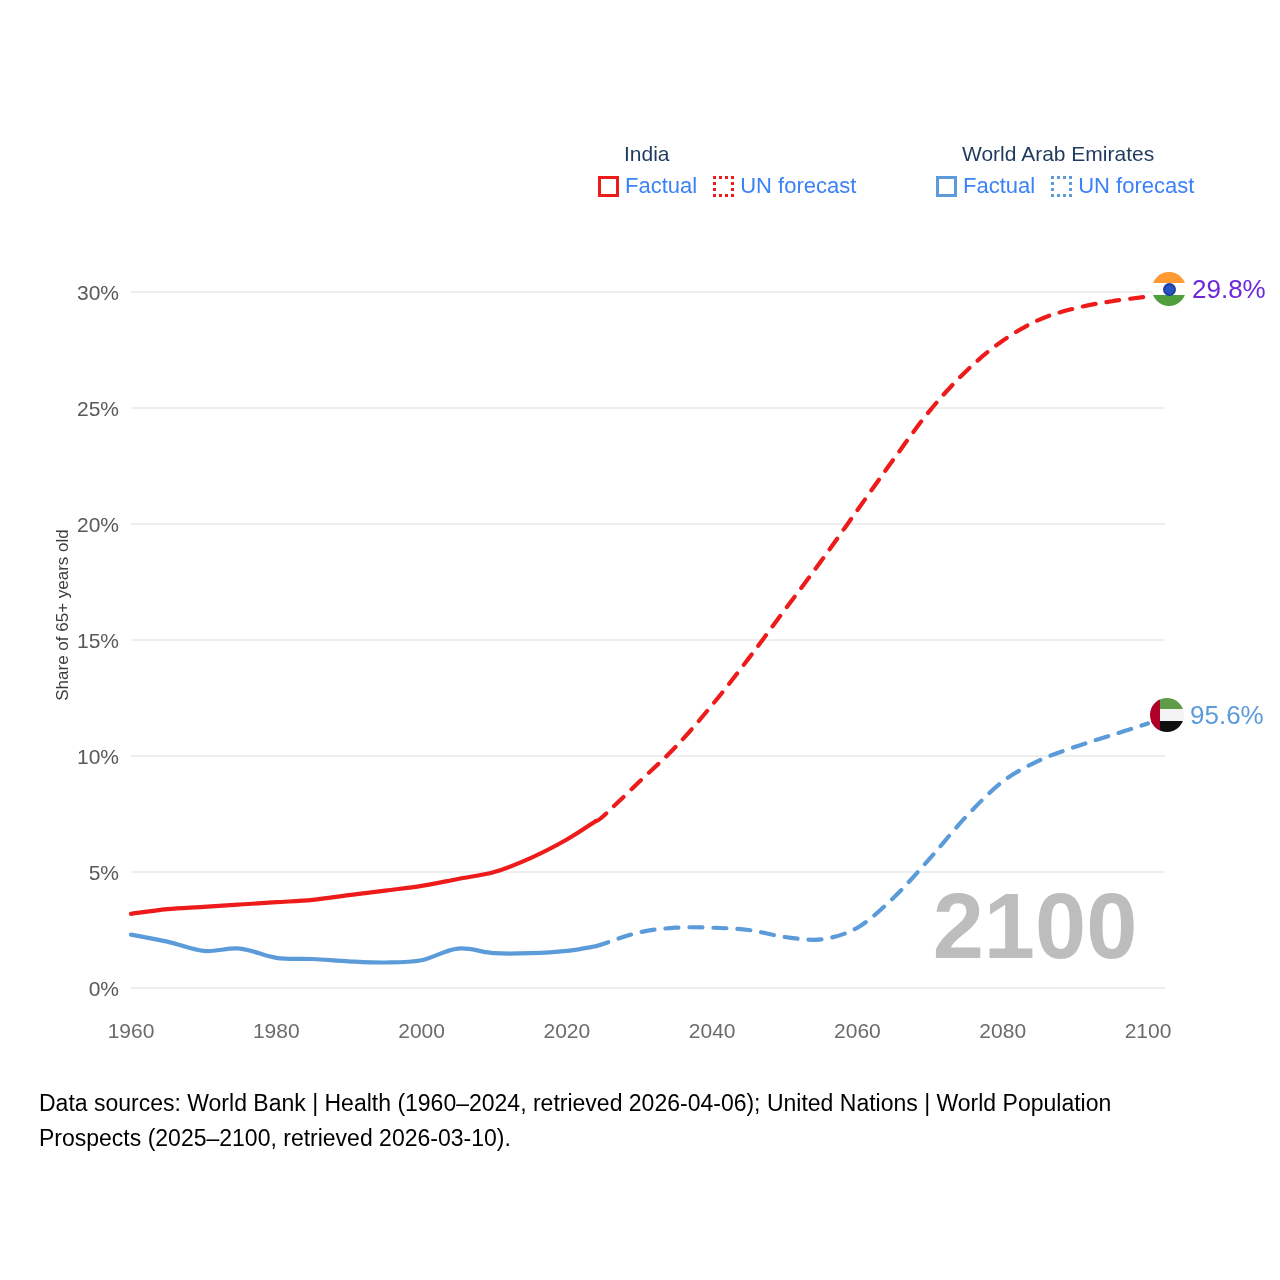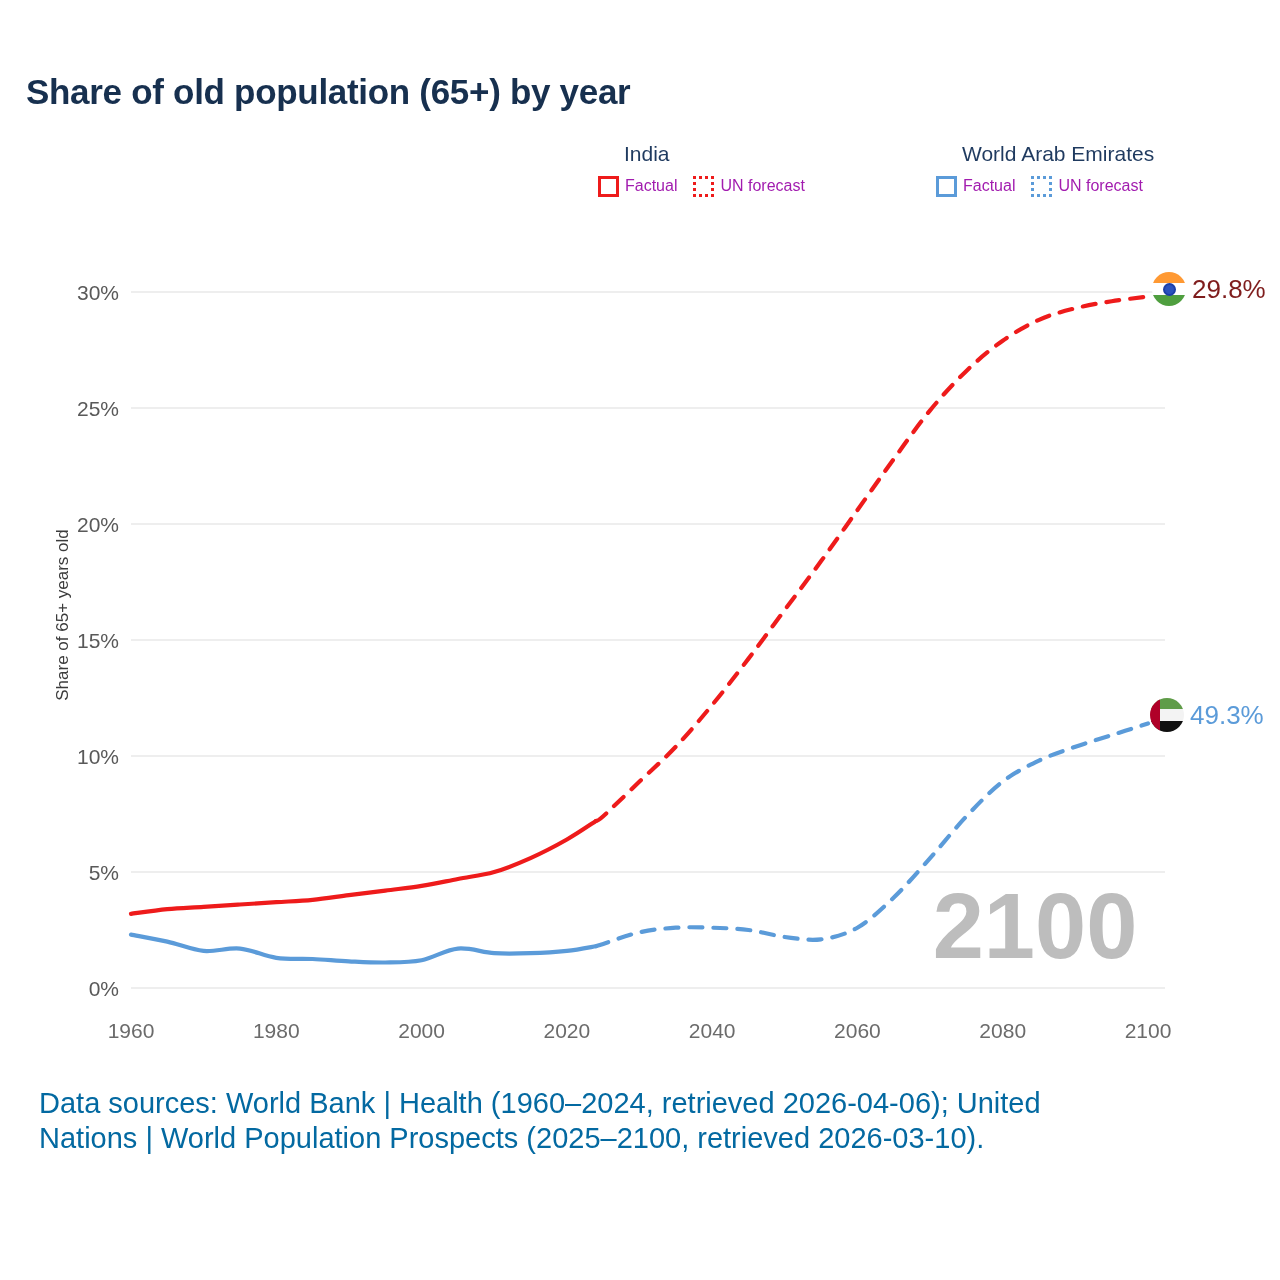--- a/index.html
+++ b/index.html
@@ -72,22 +72,22 @@
     width: 21px;
     height: 21px;
     box-sizing: border-box;
     background: #ffffff;
   }
   .legend-swatch.solid-red   { border: 3px solid #ee1b1b; }
   .legend-swatch.dotted-red  { border: 3px dotted #ee1b1b; }
   .legend-swatch.solid-blue  { border: 3px solid #5b9bd9; }
   .legend-swatch.dotted-blue { border: 3px dotted #5b9bd9; }
   .legend-label {
-    font-size: 16px;
-    color: #a21caf;
+    font-size: 22px;
+    color: #3b82f6;
     line-height: 24px;
   }
 
   
   #plot-area {
     position: absolute;
     left: 0;
     top: 0;
     width: 1280px;
     height: 1060px;
@@ -161,42 +161,41 @@
     border-radius:50%; border:2.5px solid #1c3fa8; box-sizing:border-box;
     background:#2a52be;
   }
   
   .flag-ae .hoist { position:absolute; left:0; top:0; width:30%; height:100%; background:#b00028; z-index:2; }
   .flag-ae .band-top { position:absolute; left:0; top:0; width:100%; height:33.4%; background:#5f9c48; }
   .flag-ae .band-mid { position:absolute; left:0; top:33.4%; width:100%; height:33.2%; background:#f3f3f3; }
   .flag-ae .band-bot { position:absolute; left:0; top:66.6%; width:100%; height:33.4%; background:#101010; }
 
   .endpoint-value { font-size: 26px; white-space: nowrap; line-height: 30px; }
-  .value-india { color: #7f1d1d; }
+  .value-india { color: #6d28d9; }
   .value-uae   { color: #5b9bd9; }
 
   
   #footer {
     position: absolute;
     left: 39px;
     top: 1086px;
     width: 1150px;
-    color: #0369a1;
-    font-size: 29px;
+    color: #000000;
+    font-size: 23px;
     line-height: 35px;
   }
   #footer .line { white-space: normal; }
   #footer .src-line { max-width: 1090px; }
 </style>
 </head>
 <body>
 
 <div id="page">
 
-  <div id="chart-title">Share of old population (65+) by year</div>
 
   <div id="legend">
     <div class="legend-group india">
       <div class="legend-country">India</div>
       <div class="legend-entries">
         <div class="legend-entry">
           <span class="legend-swatch solid-red"></span>
           <span class="legend-label">Factual</span>
         </div>
         <div class="legend-entry">
@@ -269,21 +268,21 @@
       <span class="endpoint-value value-india">29.8%</span>
     </div>
 
     <div class="endpoint" id="endpoint-uae">
       <span class="flag-circle flag-ae">
         <span class="band-top"></span>
           <span class="band-mid"></span>
           <span class="band-bot"></span>
           <span class="hoist"></span>
       </span>
-      <span class="endpoint-value value-uae">49.3%</span>
+      <span class="endpoint-value value-uae">95.6%</span>
     </div>
   </div>
 
   <div id="footer">
     <div class="line src-line">Data sources: World Bank | Health (1960–2024, retrieved 2026-04-06); United Nations | World Population Prospects (2025–2100, retrieved 2026-03-10).</div>
   </div>
 
 </div>
 
 </body></html>

